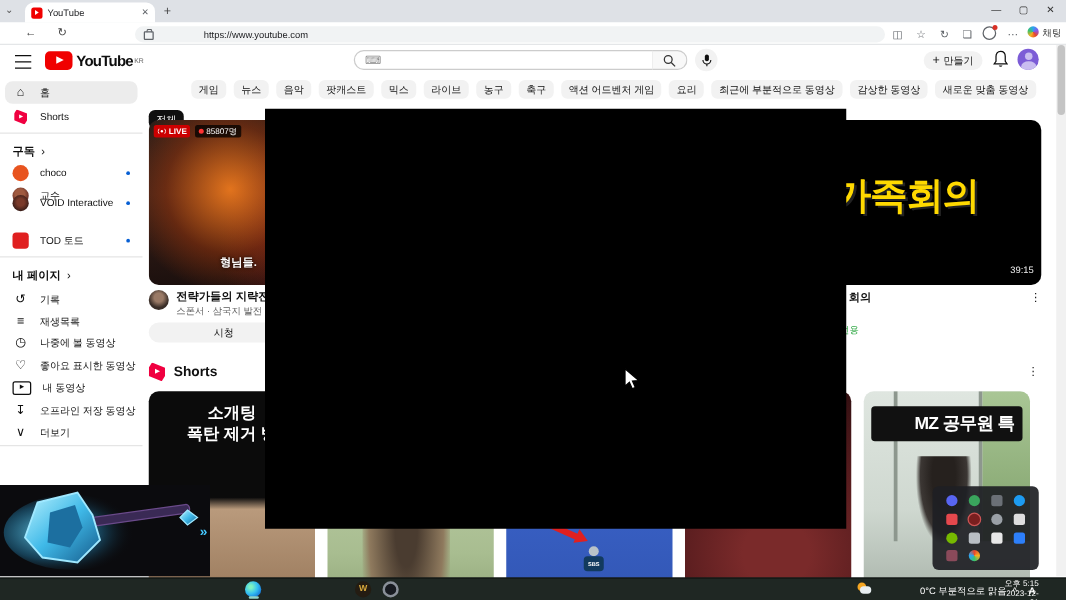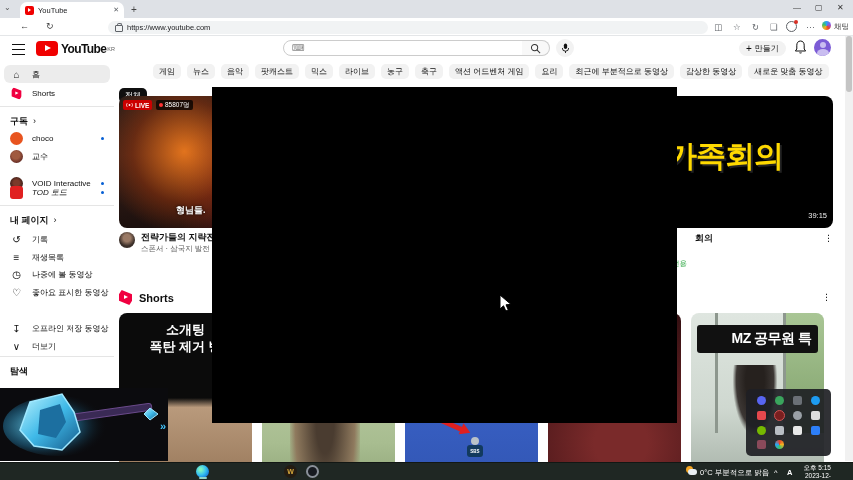--- a/index.html
+++ b/index.html
@@ -17,21 +17,21 @@
   .tab-title{font-size:7.5px;color:#202124;margin-left:4px;flex:1;white-space:nowrap;overflow:hidden;}
   .tab-close{font-size:7px;color:#5f6368;}
   .newtab{left:131px;top:4px;font-size:10px;color:#444;}
   .winctl{top:3px;font-size:8px;color:#333;}
   .toolbar{left:0;top:18px;width:853px;height:18px;background:#fff;border-bottom:1px solid #e4e6e8;box-sizing:border-box;}
   .navic{top:21px;font-size:9px;color:#444;}
   .addrpill{left:108px;top:20.5px;width:600px;height:13px;background:#f1f3f4;border-radius:7px;
        display:flex;align-items:center;padding:0 7px;box-sizing:border-box;}
   .lock{width:6px;height:5px;border:1px solid #5f6368;border-radius:1px;position:relative;margin-right:4px;margin-top:2px;}
   .lock:before{content:"";position:absolute;left:1px;top:-3px;width:2.5px;height:2.5px;border:1px solid #5f6368;border-bottom:none;border-radius:2px 2px 0 0;}
-  .url{font-size:7.5px;color:#202124;}
+  .url{font-size:7.5px;color:#202124;margin-left:36px;}
   .tbic{top:21.5px;font-size:8.5px;color:#5f6368;}
   .profile-dot{left:786px;top:21px;width:9px;height:9px;border-radius:50%;border:1px solid #5f6368;}
   .profile-dot:after{content:"";position:absolute;right:-2px;top:-2px;width:4px;height:4px;background:#d93025;border-radius:50%;}
   .copilot{left:822px;top:21px;width:9px;height:9px;border-radius:50%;
        background:conic-gradient(#2aa4f4,#8a57e8,#e8452c,#f5b021,#39c26d,#2aa4f4);}
   .copilot-label{left:834px;top:22px;font-size:7.5px;color:#333;}
   
   .hamburger{left:12px;top:44px;width:13px;height:9px;border-top:1.6px solid #0f0f0f;border-bottom:1.6px solid #0f0f0f;}
   .hamburger:after{content:"";position:absolute;left:0;top:3.6px;width:13px;height:1.6px;background:#0f0f0f;}
   .ytlogo{left:36px;top:41px;display:flex;align-items:center;}
@@ -80,21 +80,21 @@
   .ch-avatar1{left:119px;top:232px;width:16px;height:16px;border-radius:50%;
      background:radial-gradient(circle at 50% 38%,#9a7a66 28%,#3a2e28 62%);}
   .vtitle{left:141px;top:231px;font-size:9px;font-weight:bold;color:#0f0f0f;}
   .vbyline{left:141px;top:244px;font-size:7.5px;color:#606060;}
   .ctabtn{left:119px;top:258px;width:120px;height:16px;background:#f2f2f2;border-radius:8px;
      display:flex;align-items:center;justify-content:center;font-size:8px;color:#0f0f0f;}
   .thumb3{left:605px;top:96px;width:228px;height:132px;border-radius:8px;overflow:hidden;background:#000;}
   .yellowtext{position:absolute;left:62px;top:40px;font-size:30px;font-weight:900;color:#ffd900;
      letter-spacing:-1px;text-shadow:2px 2px 0 #222;}
   .duration{position:absolute;right:6px;bottom:8px;font-size:7.5px;color:#eee;}
-  .r-title{left:679px;top:232px;font-size:9px;font-weight:bold;color:#0f0f0f;margin-left:16px;}
+  .r-title{left:679px;top:232px;font-size:9px;font-weight:bold;color:#0f0f0f;}
   .r-green{left:672px;top:259px;font-size:7.5px;color:#2ba640;}
   .dots3{font-size:9px;color:#0f0f0f;letter-spacing:0;}
   
   .shorts-head{left:119px;top:290px;display:flex;align-items:center;gap:7px;}
   .shorts-logo{width:13px;height:15px;position:relative;}
   .shorts-logo:before{content:"";position:absolute;left:0;top:0;width:13px;height:15px;background:#f00040;
      clip-path:polygon(20% 0,100% 28%,100% 72%,80% 100%,0 72%,0 28%);border-radius:3px;}
   .shorts-logo:after{content:"";position:absolute;left:4.5px;top:5px;border-left:4.5px solid #fff;
      border-top:2.8px solid transparent;border-bottom:2.8px solid transparent;}
   .shorts-label{font-size:11px;font-weight:bold;color:#0f0f0f;}
@@ -143,21 +143,21 @@
   .ic-mail:after{content:"";position:absolute;left:2px;top:3px;width:7px;height:7px;border-radius:50%;background:#7cc3f5;}
   .ic-folder{position:relative;background:transparent;}
   .ic-folder:before{content:"";position:absolute;left:0;top:2px;width:13px;height:9px;background:#f5c84c;border-radius:1.5px;}
   .ic-folder:after{content:"";position:absolute;left:0;top:1px;width:6px;height:3px;background:#e8b93a;border-radius:1.5px 1.5px 0 0;}
   .ic-wow{border-radius:50%;background:#241c12;color:#d8a93c;font-size:7px;font-weight:bold;display:flex;align-items:center;justify-content:center;}
   .ic-ring{border-radius:50%;background:#171a20;border:2px solid #8a9099;box-sizing:border-box;}
   .runline{top:477px;width:8px;height:2px;border-radius:1px;background:#8fd2c8;}
   .weather-ic{left:686px;top:466px;width:11px;height:10px;position:absolute;}
   .weather-ic .sun{position:absolute;left:0;top:0;width:7px;height:7px;border-radius:50%;background:#f5a623;}
   .weather-ic .cloud{position:absolute;left:2px;top:3px;width:9px;height:6px;border-radius:4px;background:#e8eef2;}
-  .traytxt{font-size:7.5px;color:#fff;white-space:nowrap;}
+  .traytxt{font-size:7.5px;color:#fff;white-space:nowrap;margin-left:36px;}
   .timeblock{left:799px;top:464px;width:32px;text-align:right;color:#fff;font-size:6.5px;line-height:7.5px;}
   
   .cursor{left:499px;top:294px;}
 </style>
 </head>
 <body>
 
 <div id="root">
 
   
@@ -257,26 +257,26 @@
   </div>
   <div class="abs siderow" style="top:147px;">
     <span class="chavatar" style="background:radial-gradient(circle at 45% 40%,#a05a40 35%,#5a2420 80%);"></span>
     <span class="lbl">교수</span>
   </div>
   <div class="abs siderow" style="top:129px;">
     <span class="chavatar" style="background:#e8541f;"></span>
     <span class="lbl">choco</span>
     <span class="newdot"></span>
   </div>
-  <div class="abs siderow" style="top:174px;">
+  <div class="abs siderow" style="top:153px;">
     <span class="chavatar" style="background:radial-gradient(circle at 50% 45%,#7a3a2a 30%,#2c1714 80%);"></span>
     <span class="lbl">VOID Interactive</span>
     <span class="newdot"></span>
   </div>
-  <div class="abs siderow" style="top:183px;font-style:italic;">
+  <div class="abs siderow" style="top:183px;">
     <span class="chavatar" style="background:#e02020;border-radius:3px;"></span>
     <span class="lbl">TOD 토드</span>
     <span class="newdot"></span>
   </div>
   <div class="abs divider" style="top:205px;"></div>
   <div class="abs siderow" style="top:211px;">
     <span class="sideheader">내 페이지</span>
     <span style="font-size:9px;color:#0f0f0f;margin-left:-4px;">›</span>
   </div>
   <div class="abs siderow" style="top:230px;">
@@ -288,50 +288,52 @@
     <span class="lbl">재생목록</span>
   </div>
   <div class="abs siderow" style="top:265px;">
     <span class="sideicon">◷</span>
     <span class="lbl">나중에 볼 동영상</span>
   </div>
   <div class="abs siderow" style="top:283px;">
     <span class="sideicon">♡</span>
     <span class="lbl">좋아요 표시한 동영상</span>
   </div>
+  <div class="abs siderow" style="top:301px;">
+    <span class="sideicon" style="border:1px solid #0f0f0f;border-radius:2px;height:9px;line-height:8px;font-size:7px;">▸</span>
+    <span class="lbl">내 동영상</span>
+  </div>
   <div class="abs siderow" style="top:319px;">
     <span class="sideicon">↧</span>
     <span class="lbl">오프라인 저장 동영상</span>
   </div>
   <div class="abs siderow" style="top:337px;">
     <span class="sideicon">∨</span>
     <span class="lbl">더보기</span>
   </div>
   <div class="abs divider" style="top:356px;"></div>
-  <div class="abs siderow" style="top:362px;">
-    <span class="sideheader">탐색</span>
-  </div>
 
   
   <div class="abs thumb1"></div>
   <div class="abs livebadge">
     <svg width="7" height="6" viewBox="0 0 8 7">
         <circle cx="4" cy="3.5" r="1.1" fill="#fff"></circle>
         <path d="M1.4 1.2a3.4 3.4 0 0 0 0 4.6M6.6 1.2a3.4 3.4 0 0 1 0 4.6" stroke="#fff" stroke-width=".8" fill="none"></path>
       </svg>
     <span>LIVE</span>
   </div>
   <div class="abs viewbadge">
     <span class="reddot"></span>
     <span>85807명</span>
   </div>
   <span class="abs thumb1cap">형님들.</span>
   <span class="abs ch-avatar1"></span>
   <span class="abs vtitle">전략가들의 지략전쟁</span>
   <span class="abs vbyline">스폰서 · 삼국지 발전</span>
+  <div class="abs ctabtn">시청</div>
 
   
   <div class="abs thumb3">
     <span class="yellowtext">가족회의</span>
     <span class="duration">39:15</span>
   </div>
   <span class="abs r-title">회의</span>
   <span class="abs r-green">전용</span>
   <span class="abs dots3" style="left:824px;top:233px;">⋮</span>
 

